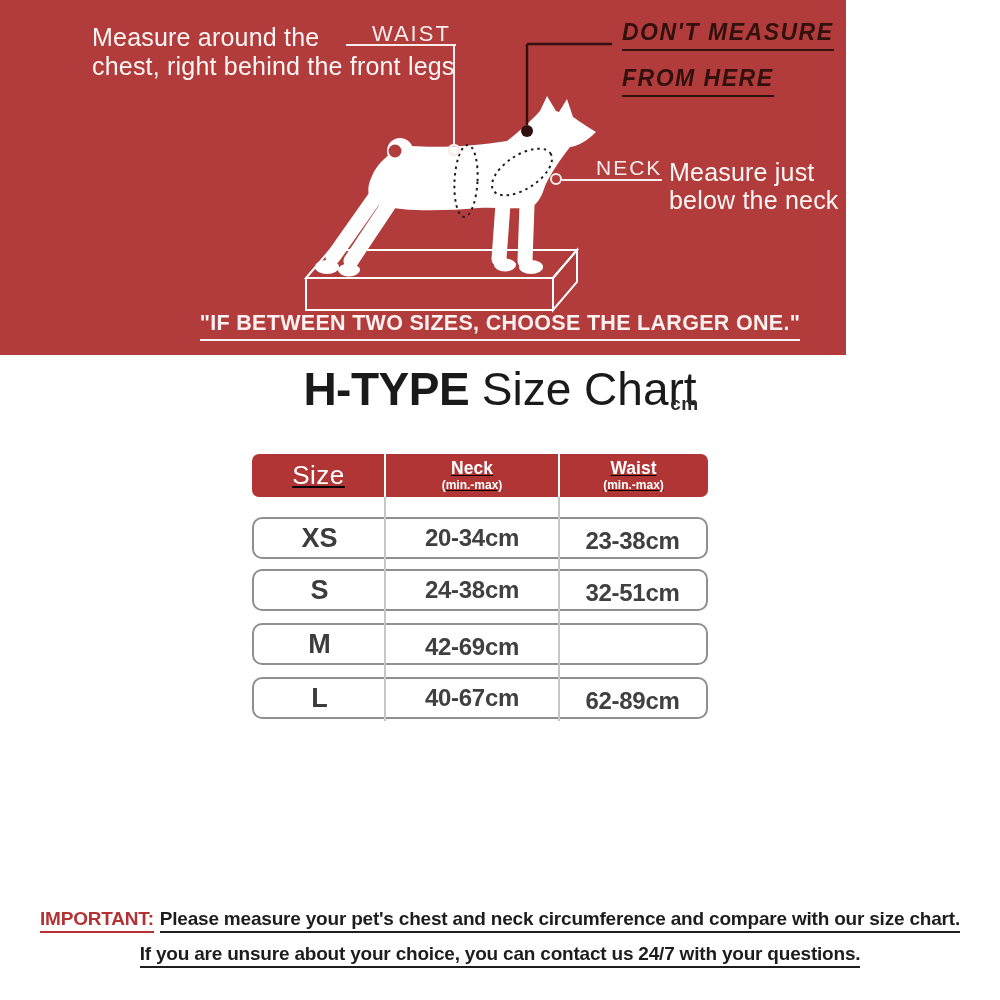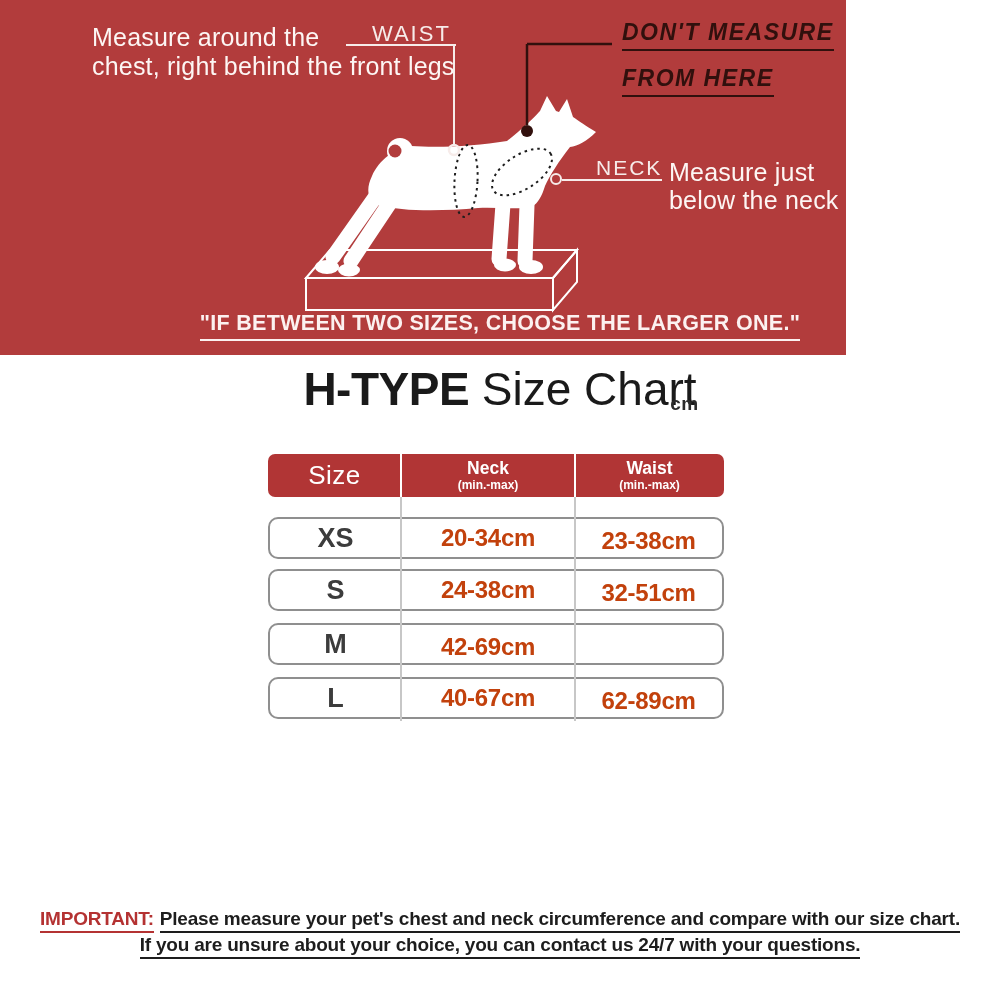--- a/index.html
+++ b/index.html
@@ -20,39 +20,39 @@
   .quote span { display:inline-block; color:#fcf1f0; font-size:21.5px; font-weight:bold; letter-spacing:.3px; border-bottom:2px solid #fcf1f0; padding-bottom:3px; }
 
   
   .title-wrap { position:absolute; left:0; top:363px; width:1000px; text-align:center; }
   .title-inner { position:relative; display:inline-block; font-size:46px; line-height:52px; color:#1a1a1a; }
   .title-bold { font-weight:bold; letter-spacing:-.5px; }
   .title-reg { font-weight:normal; }
   .title-unit { position:absolute; right:-2px; bottom:-15px; font-size:19px; font-weight:bold; color:#2b2b2b; letter-spacing:.5px; }
 
   
-  .table { position:absolute; left:268px; top:454px; width:456px; height:268px; }
+  .table { position:absolute; left:252px; top:454px; width:456px; height:268px;text-decoration:underline; }
   .thead { position:relative; width:456px; height:43px; background:#b13535; border-radius:7px;
            display:grid; grid-template-columns:133px 174px 149px; align-items:center; color:#fff; z-index:1; }
   .thead .vdiv { position:absolute; top:0; width:2px; height:43px; background:#fff; }
   .th-size { font-size:26px; text-align:center; letter-spacing:.5px; }
   .th-col { text-align:center; line-height:1; }
   .th-main { font-size:17.5px; font-weight:bold; display:block; }
   .th-sub { font-size:12px; font-weight:bold; display:block; margin-top:2px; }
   .gline { position:absolute; top:43px; height:224px; width:1.5px; background:#c7c7c7; z-index:3; }
   .trow { position:absolute; left:0; width:456px; height:42px; background:#fff; border:2px solid #8f8f8f; border-radius:10px;
           display:grid; grid-template-columns:131px 174px 147px; align-items:center; z-index:2; }
   .td-size { font-size:27px; font-weight:bold; color:#3c3c3c; text-align:center; }
-  .td-val { font-size:24px; font-weight:bold; color:#c2410c; text-align:center; letter-spacing:-.3px; }
+  .td-val { font-size:24px; font-weight:bold; color:#404040; text-align:center; letter-spacing:-.3px; }
   .td-waist { transform:translateY(3px); }
 
   
   .footer { position:absolute; left:0; top:908px; width:1000px; text-align:center; font-size:19px; font-weight:bold;
             letter-spacing:-.2px; color:#1d1d1d; line-height:22px; }
-  .fline { margin-bottom:1px; white-space:nowrap; }
+  .fline { margin-bottom:10px; white-space:nowrap; }
   .fline .uline { display:inline-block; border-bottom:2px solid #1d1d1d; padding-bottom:1px; }
   .fline .imp { color:#b43232; border-bottom:2px solid #b43232; margin-right:6px; }
 </style>
 </head>
 <body>
 
 <div class="page">
 
   <div class="banner">
 

